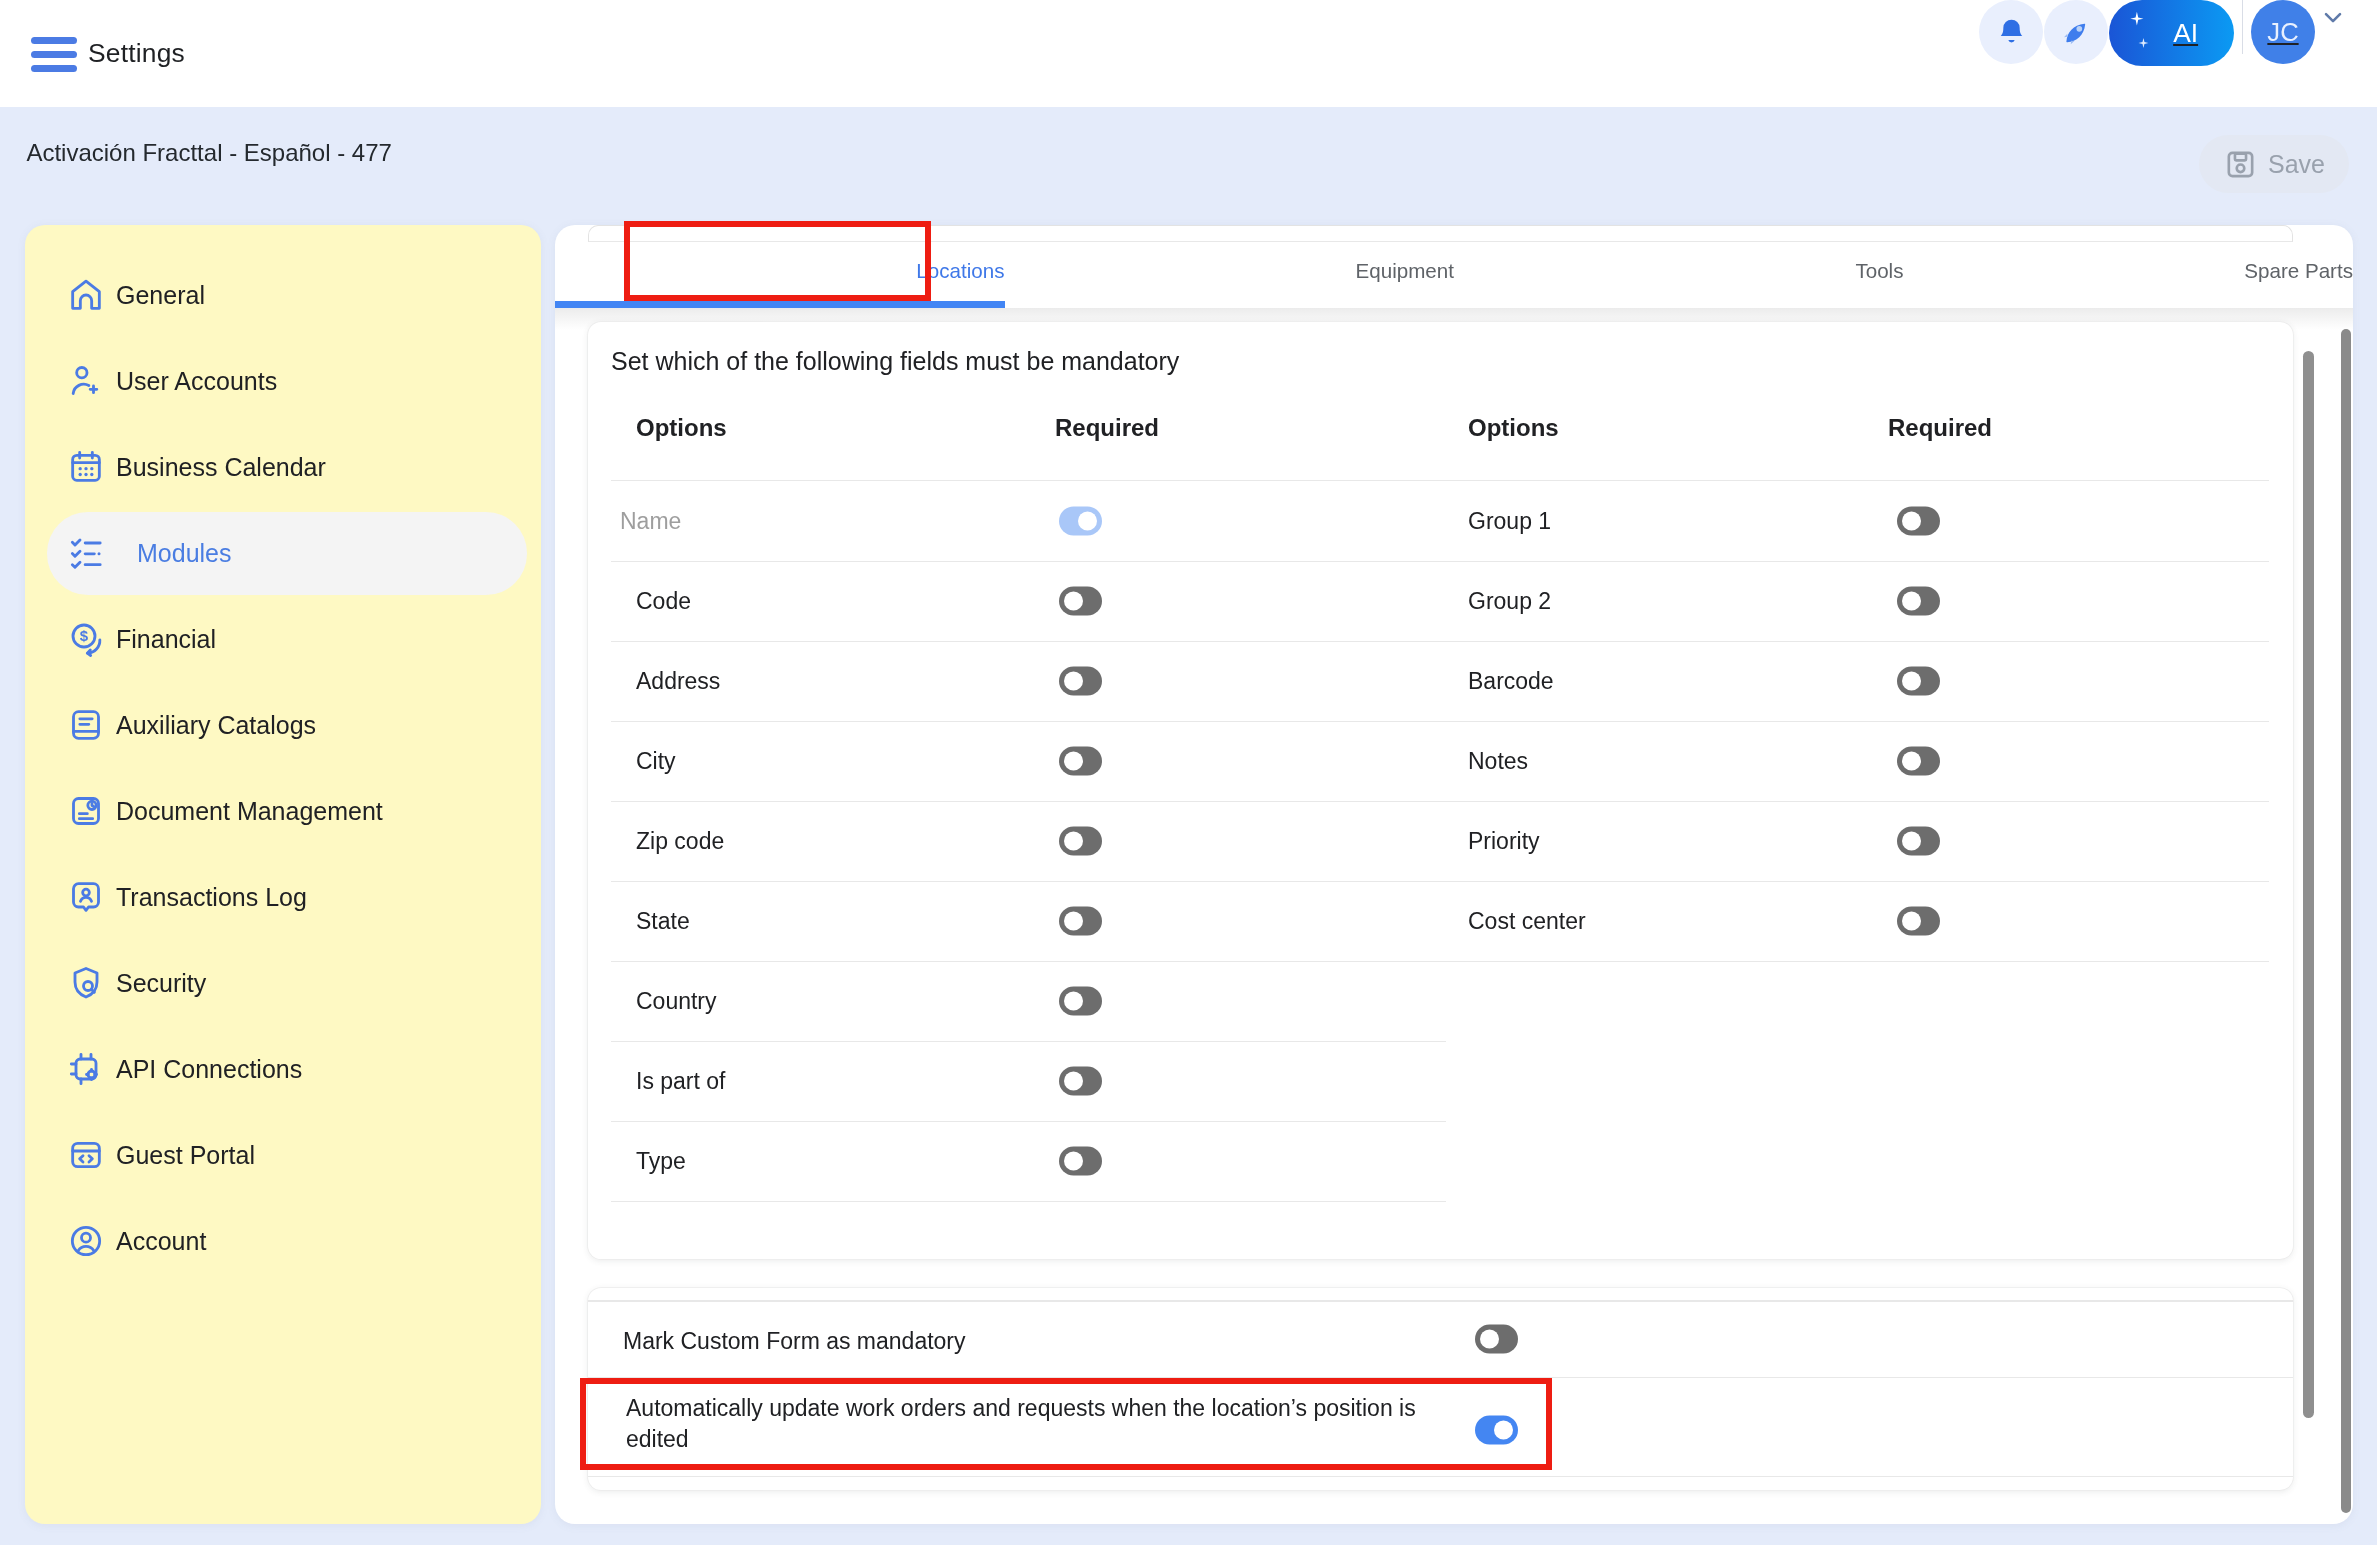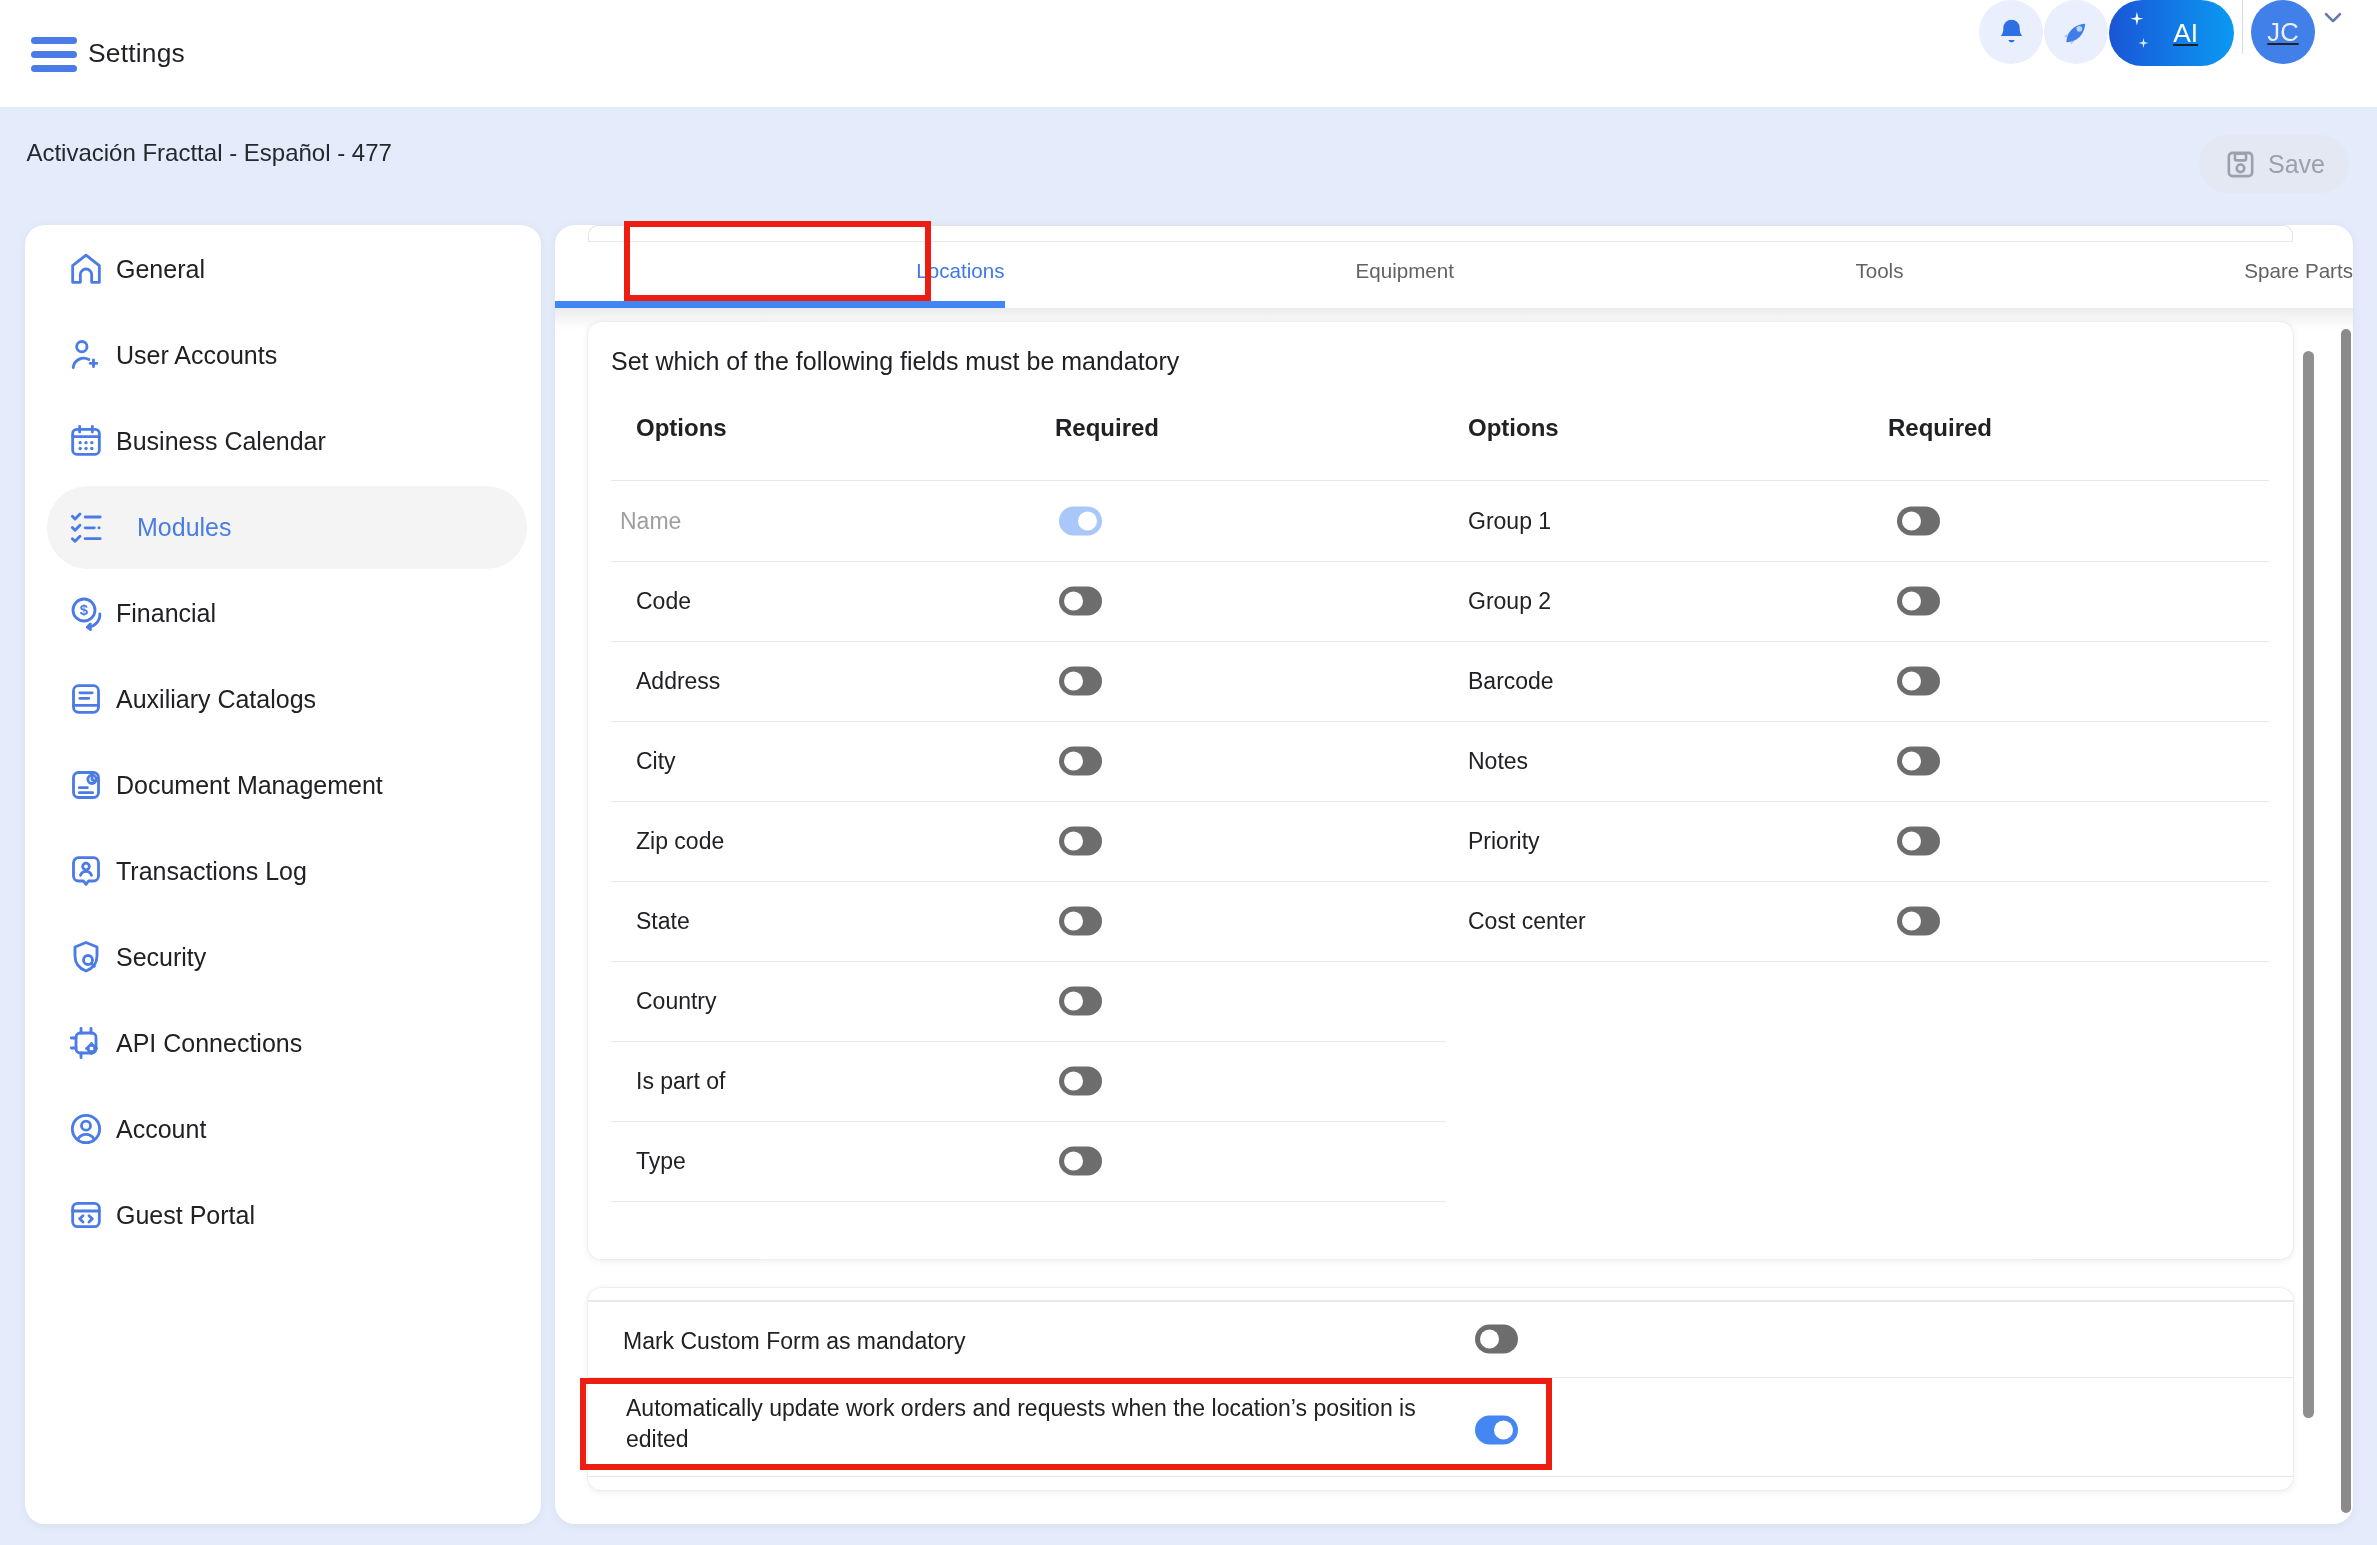--- a/index.html
+++ b/index.html
@@ -30,21 +30,21 @@
   .avatar { width:64px; height:64px; border-radius:50%; background:#4080e8; color:#e8f0fe;
     display:flex; align-items:center; justify-content:center; font-size:25.6px; font-weight:500; cursor:pointer; }
   .chev { width:33px; height:33px; cursor:pointer; display:flex; align-items:center; justify-content:center; }
   
   .subheader-title { position:absolute; left:26.4px; top:139px; font-size:24px; color:#24292e; }
   .save-btn { position:absolute; left:2199px; top:135px; width:150px; height:58px; border-radius:30px;
     background:#e3e8f3; display:flex; align-items:center; justify-content:center; gap:10px; cursor:default; }
   .save-btn .save-label { color:#99a1ad; font-size:25px; }
   
   .sidebar { position:absolute; left:25px; top:225px; width:516px; height:1299px;
-    background:#ffffff; border-radius:20px; box-shadow:0 1.7px 8.3px rgba(99,114,140,.08); padding-top:1px; }
+    background:#fef9c3; border-radius:20px; box-shadow:0 1.7px 8.3px rgba(99,114,140,.08); padding-top:27px; }
   .side-item { position:relative; height:86px; display:flex; align-items:center; cursor:pointer; }
   .side-item .icon { position:absolute; left:41px; width:40px; height:40px; }
   .side-item .label { position:absolute; left:91px; font-size:25px; color:#202124; white-space:nowrap; }
   .side-item.active::before { content:""; position:absolute; left:21.5px; top:1.7px; width:480px; height:83px;
     background:#f4f4f4; border-radius:41px; }
   .side-item.active .label { color:#4a7de2; position:absolute;margin-left:21px; }
   .side-item .icon, .side-item .label { z-index:1; }
   
   .panel { position:absolute; left:555px; top:225px; width:1798px; height:1299px;
     background:#ffffff; border-radius:20px; box-shadow:0 1.7px 8.3px rgba(99,114,140,.08); overflow:hidden; }
@@ -256,36 +256,36 @@
           <path fill="none" stroke="#4b7be4" stroke-width="1.7" stroke-linecap="round" stroke-linejoin="round" d="M9 3.2V6M15 3.2V6M9 18v2.8M3.2 9H6M3.2 15H6"></path>
           <circle fill="none" stroke="#4b7be4" stroke-width="1.7" stroke-linecap="round" stroke-linejoin="round" cx="15.3" cy="15.3" r="2.1"></circle>
           <path fill="none" stroke="#4b7be4" stroke-width="1.7" stroke-linecap="round" stroke-linejoin="round" d="M15.3 12.3v1M15.3 17.3v1M12.3 15.3h1M17.3 15.3h1"></path>
         </svg>
       </span>
       <span class="label">API Connections</span>
     </div>
     <div class="side-item">
       <span class="icon">
         <svg width="40" height="40" viewBox="0 0 24 24">
+          <rect fill="none" stroke="#4b7be4" stroke-width="1.7" stroke-linecap="round" stroke-linejoin="round" x="4" y="5" width="16" height="14" rx="3"></rect>
+          <path fill="none" stroke="#4b7be4" stroke-width="1.7" stroke-linecap="round" stroke-linejoin="round" d="M4 9.6h16"></path>
+          <path fill="none" stroke="#4b7be4" stroke-width="1.7" stroke-linecap="round" stroke-linejoin="round" d="M10.2 12.4 8.2 14.3l2 1.9M13.8 12.4l2 1.9-2 1.9"></path>
+        </svg>
+      </span>
+      <span class="label">Guest Portal</span>
+    </div>
+    <div class="side-item">
+      <span class="icon">
+        <svg width="40" height="40" viewBox="0 0 24 24">
           <circle fill="none" stroke="#4b7be4" stroke-width="1.7" stroke-linecap="round" stroke-linejoin="round" cx="12" cy="12" r="8.2"></circle>
           <circle fill="none" stroke="#4b7be4" stroke-width="1.7" stroke-linecap="round" stroke-linejoin="round" cx="12" cy="10" r="2.7"></circle>
           <path fill="none" stroke="#4b7be4" stroke-width="1.7" stroke-linecap="round" stroke-linejoin="round" d="M7.3 17.8a5.6 5.6 0 0 1 9.4 0"></path>
         </svg>
       </span>
       <span class="label">Account</span>
-    </div>
-    <div class="side-item">
-      <span class="icon">
-        <svg width="40" height="40" viewBox="0 0 24 24">
-          <rect fill="none" stroke="#4b7be4" stroke-width="1.7" stroke-linecap="round" stroke-linejoin="round" x="4" y="5" width="16" height="14" rx="3"></rect>
-          <path fill="none" stroke="#4b7be4" stroke-width="1.7" stroke-linecap="round" stroke-linejoin="round" d="M4 9.6h16"></path>
-          <path fill="none" stroke="#4b7be4" stroke-width="1.7" stroke-linecap="round" stroke-linejoin="round" d="M10.2 12.4 8.2 14.3l2 1.9M13.8 12.4l2 1.9-2 1.9"></path>
-        </svg>
-      </span>
-      <span class="label">Guest Portal</span>
     </div>
   </aside>
 
 <section class="panel">
   <div class="sliver"></div>
   <nav class="tabs" id="tabs">
       <div class="tab active">
         <span>Locations</span>
       </div>
       <div class="tab">

